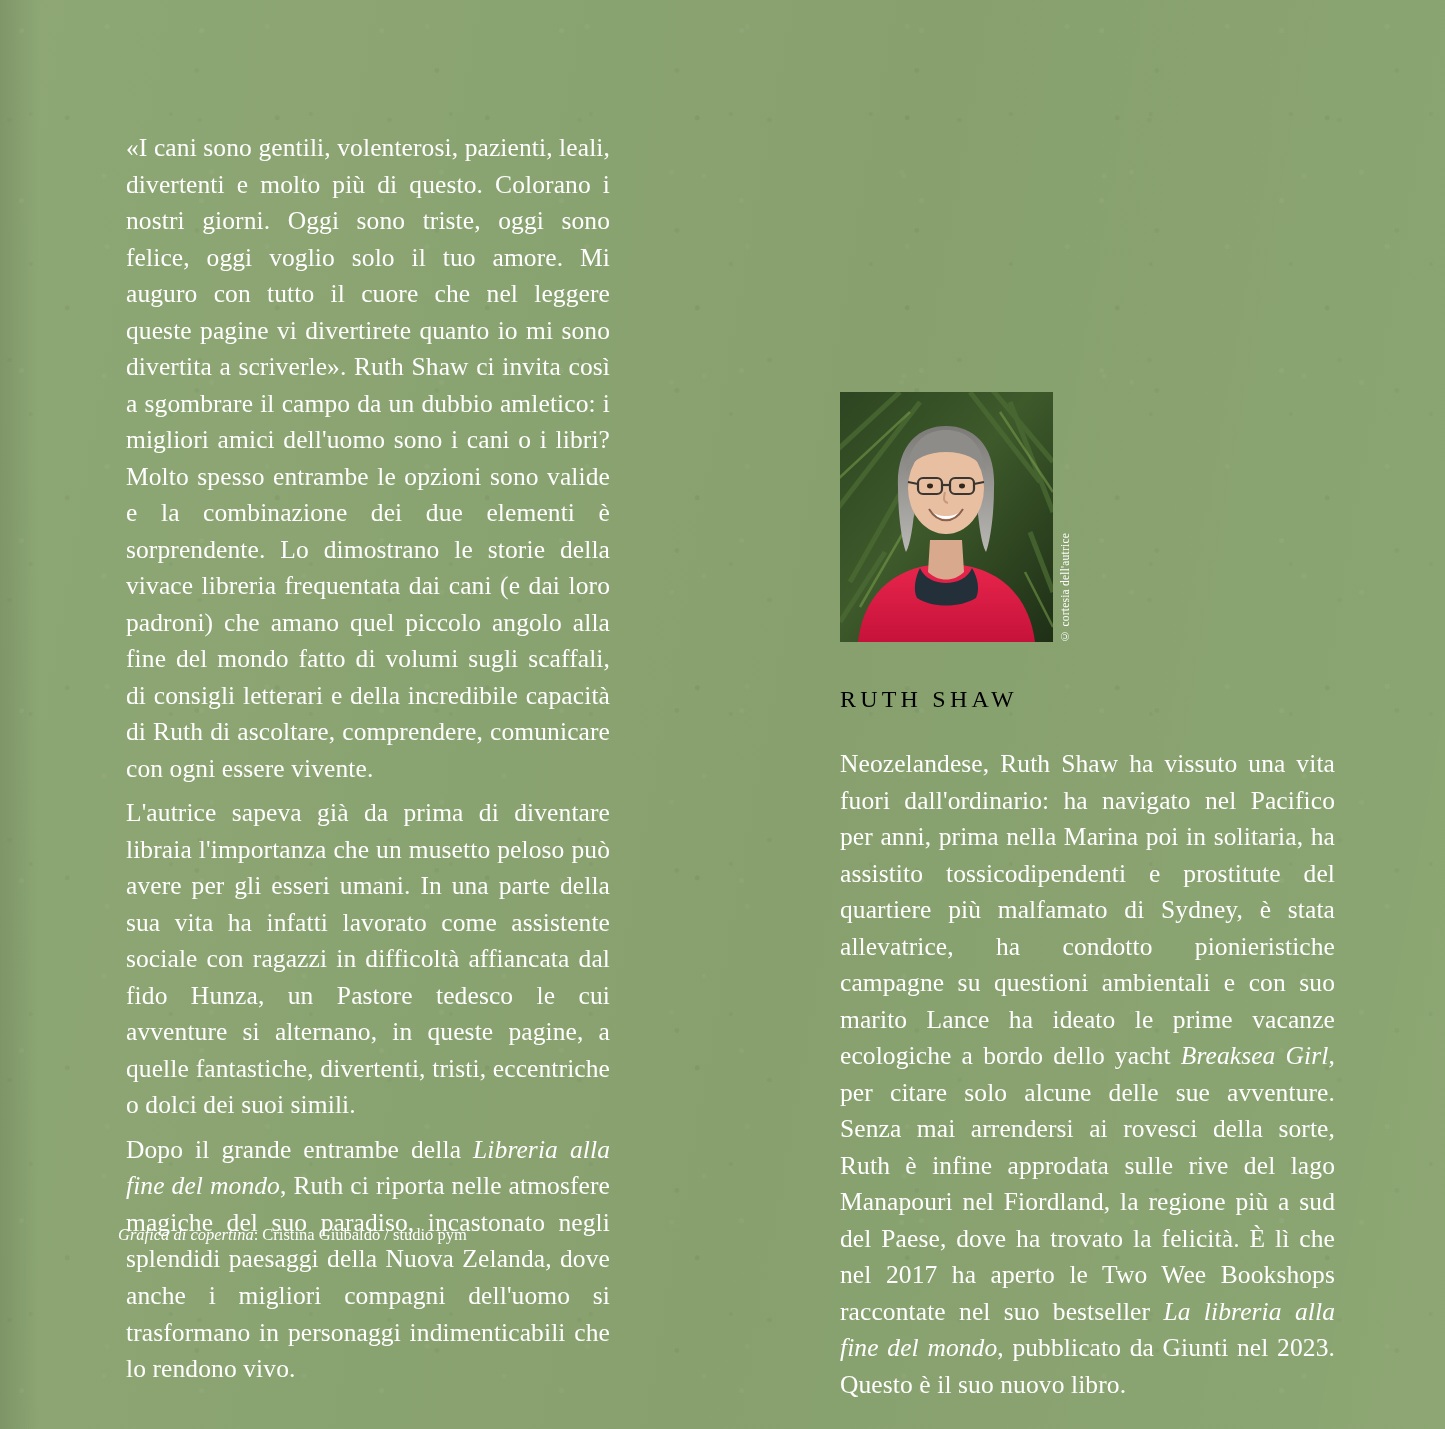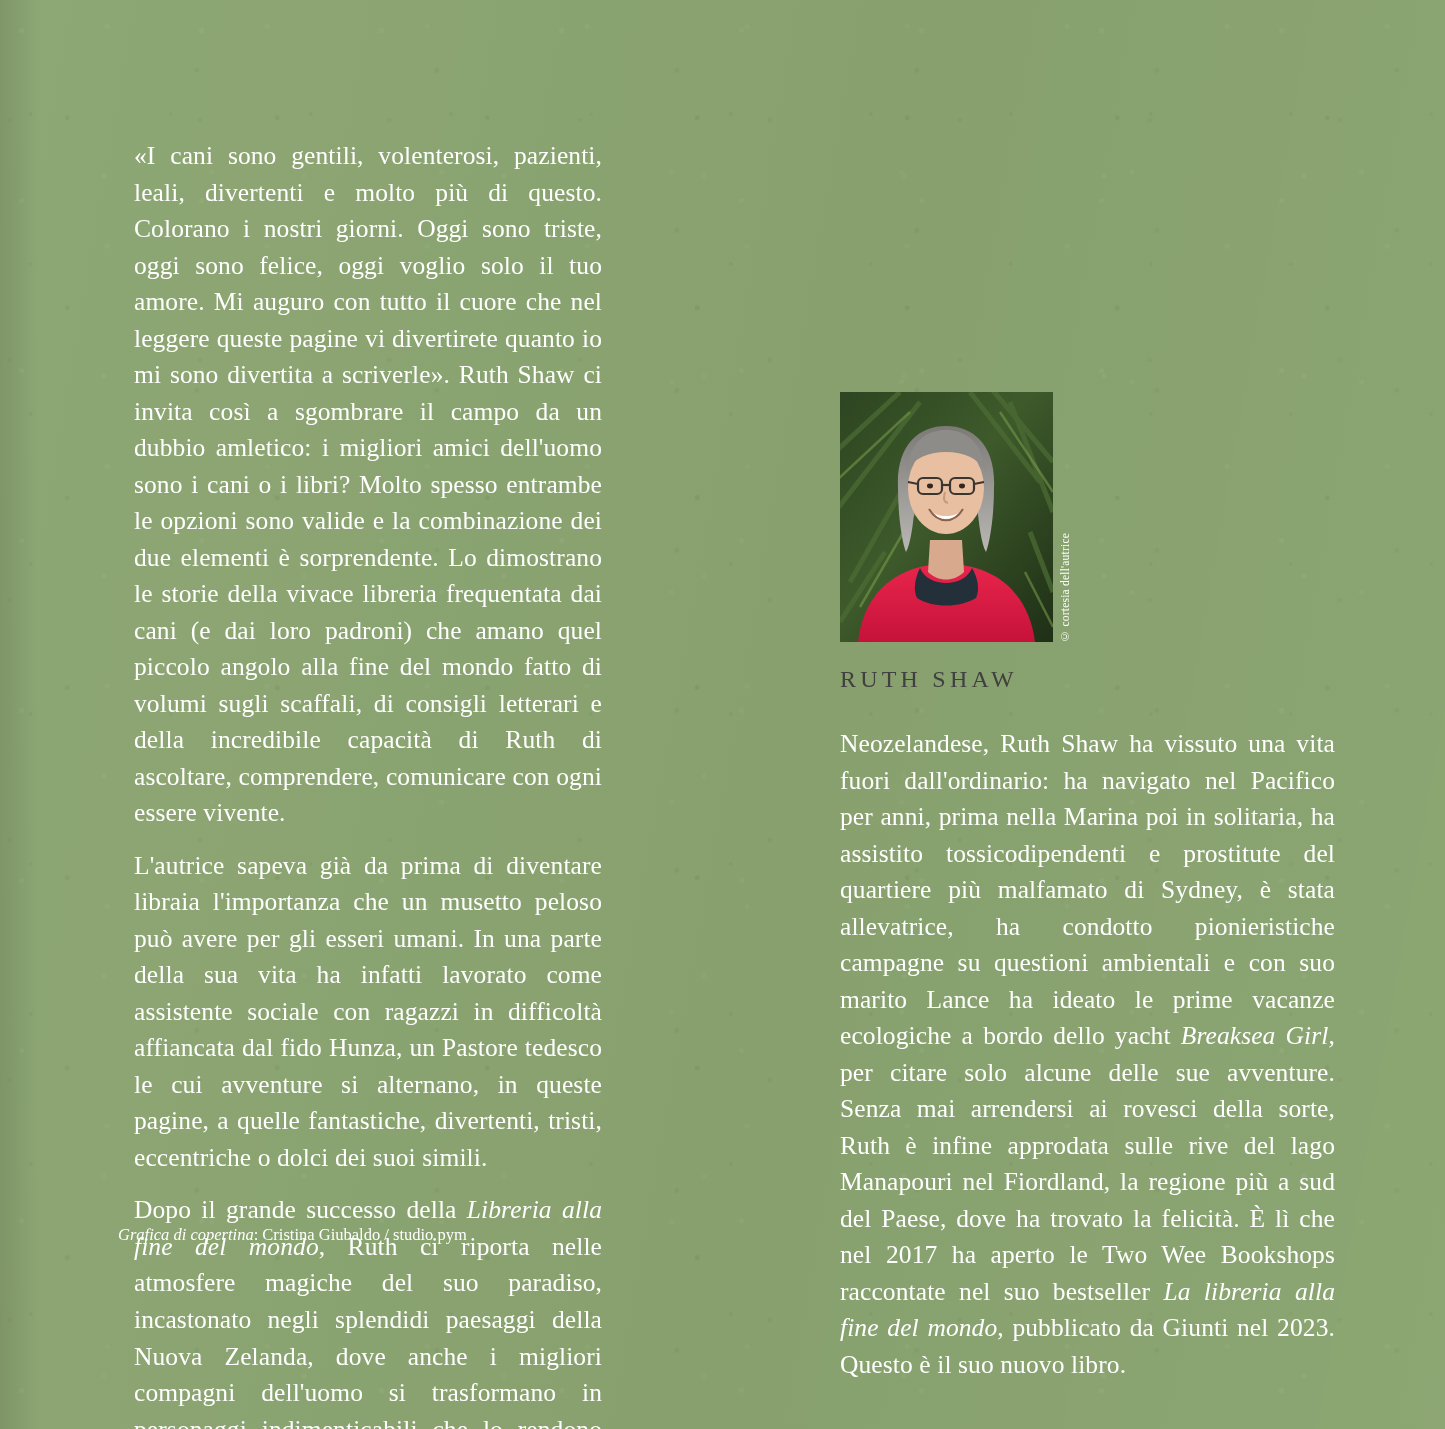--- a/index.html
+++ b/index.html
@@ -45,21 +45,21 @@
     inset: 0;
   }
   
   .left-col {
     position: absolute;
     left: 118px;
     top: 122px;
     width: 500px;
   }
   .blurb p {
-    margin: 16px;
+    margin: 8px;
     font-size: 25.5px;
     line-height: 1.432;
     text-align: justify;
     text-justify: inter-word;
     letter-spacing: 0.1px;
   }
   .blurb p + p {
     margin-top: 0px;
   }
   .credits {
@@ -98,24 +98,24 @@
     left: 219px;
     bottom: 0px;
     writing-mode: vertical-rl;
     transform: rotate(180deg);
     font-size: 11.5px;
     letter-spacing: 0.2px;
     color: #ffffff;
     white-space: nowrap;
   }
   .author-name {
-    margin-top: 24px;
+    margin-top: 44px;
     font-size: 24px;
     letter-spacing: 4.2px;
-    color: #404040;
+    color: #000000;
   }
   .author-bio {
     margin-top: 33px;
     font-size: 25.5px;
     line-height: 1.432;
     text-align: justify;
     letter-spacing: 0.1px;
   }
   .author-bio em { }
   .blurb em { font-style: italic; }
@@ -125,21 +125,21 @@
 
 <div class="texture"></div>
 <div class="spine-shade"></div>
 
 <div class="page">
 
   <div class="left-col">
     <div class="blurb">
       <p>«I cani sono gentili, volenterosi, pazienti, leali, divertenti e molto più di questo. Colorano i nostri giorni. Oggi sono triste, oggi sono felice, oggi voglio solo il tuo amore. Mi auguro con tutto il cuore che nel leggere queste pagine vi divertirete quanto io mi sono divertita a scriverle». Ruth Shaw ci invita così a sgombrare il campo da un dubbio amletico: i migliori amici dell'uomo sono i cani o i libri? Molto spesso entrambe le opzioni sono valide e la combinazione dei due elementi è sorprendente. Lo dimostrano le storie della vivace libreria frequentata dai cani (e dai loro padroni) che amano quel piccolo angolo alla fine del mondo fatto di volumi sugli scaffali, di consigli letterari e della incredibile capacità di Ruth di ascoltare, comprendere, comunicare con ogni essere vivente.</p>
       <p>L'autrice sapeva già da prima di diventare libraia l'importanza che un musetto peloso può avere per gli esseri umani. In una parte della sua vita ha infatti lavorato come assistente sociale con ragazzi in difficoltà affiancata dal fido Hunza, un Pastore tedesco le cui avventure si alternano, in queste pagine, a quelle fantastiche, divertenti, tristi, eccentriche o dolci dei suoi simili.</p>
-      <p><span>Dopo il grande successo della </span><em>Libreria alla fine del mondo</em><span>, Ruth ci riporta nelle atmosfere magiche del suo paradiso, incastonato negli splendidi paesaggi della Nuova Zelanda, dove anche i migliori compagni dell'uomo si trasformano in personaggi indimenticabili che lo rendono vivo.</span></p>
+      <p><span>Dopo il grande entrambe della </span><em>Libreria alla fine del mondo</em><span>, Ruth ci riporta nelle atmosfere magiche del suo paradiso, incastonato negli splendidi paesaggi della Nuova Zelanda, dove anche i migliori compagni dell'uomo si trasformano in personaggi indimenticabili che lo rendono vivo.</span></p>
     </div>
   </div>
 
   <div class="credits">
     <div><span class="it">Grafica di copertina</span><span>: Cristina Giubaldo / studio pym</span></div>
   </div>
 
   <div class="right-col">
     <div class="author-photo-wrap">
       <div class="author-photo">

